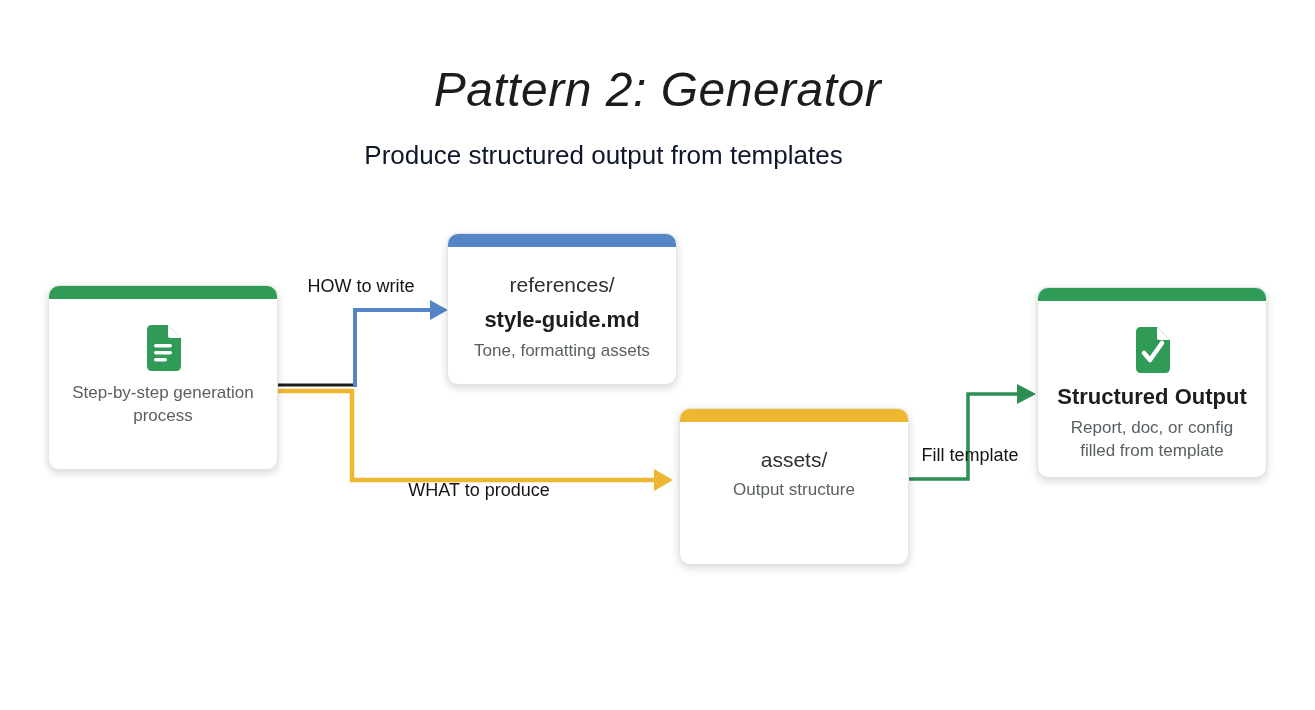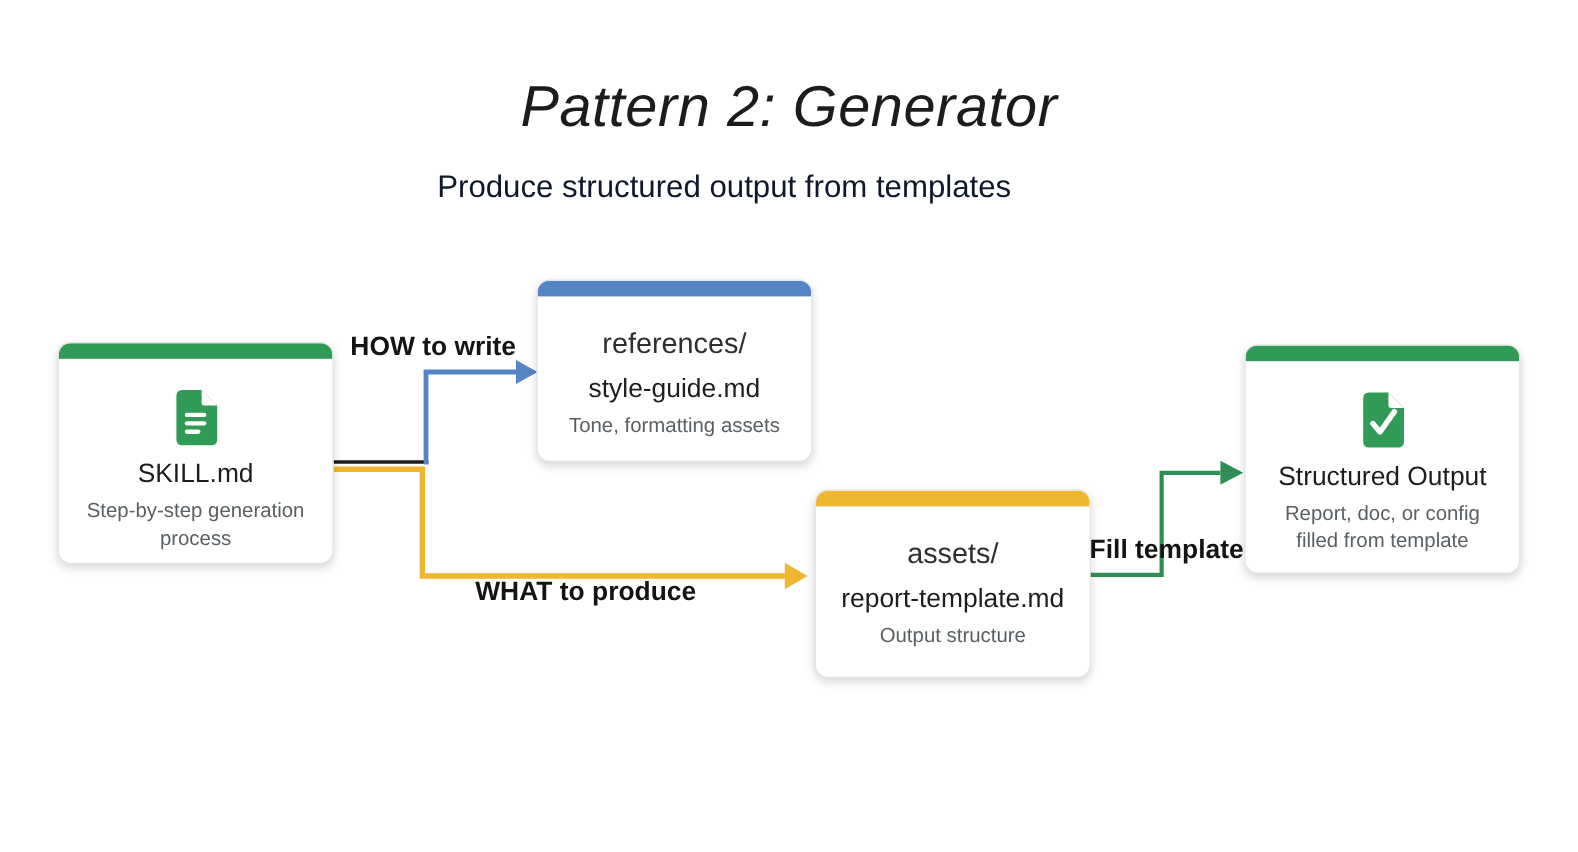--- a/index.html
+++ b/index.html
@@ -39,41 +39,41 @@
     box-shadow:0 3px 8px rgba(0,0,0,0.16);
     overflow:hidden;
     text-align:center;
   }
   .accent-bar{height:13px;width:100%;}
   .accent-green{background:var(--green);}
   .accent-blue{background:var(--blue);}
   .accent-yellow{background:var(--yellow);}
   .node .icon{display:block;margin:25px auto 10px auto;width:40px;height:48px;}
   .node-path{
-    font-size:24px;font-weight:400;color:#2f2f2f;
+    font-size:21px;font-weight:400;color:#2f2f2f;
     margin-top:26px;
   }
   .node-title{
-    font-size:22px;font-weight:400;color:var(--ink);
+    font-size:22px;font-weight:700;color:var(--ink);
     margin-top:10px;
   }
   .node-title.solo{margin-top:2px;}
   .node-sub{
     font-size:17px;font-weight:400;color:var(--muted);
     margin-top:7px;line-height:1.35;
     padding:0 16px;
   }
   #node-skill{left:48px;top:285px;width:230px;height:185px;}
   #node-references{left:447px;top:233px;width:230px;height:152px;}
   #node-assets{left:679px;top:408px;width:230px;height:157px;}
   #node-output{left:1037px;top:287px;width:230px;height:191px;}
   .edges{position:absolute;left:0;top:0;}
   .edge-label{
     position:absolute;
-    font-size:22px;color:#141414;font-weight:700;
+    font-size:18px;color:#141414;font-weight:400;
     text-align:center;white-space:nowrap;
   }
   #label-how{left:288px;top:276px;width:146px;}
   #label-what{left:396px;top:480px;width:166px;}
   #label-fill{left:908px;top:445px;width:124px;}
 </style>
 </head>
 <body>
 
 <div class="canvas">
@@ -109,35 +109,33 @@
     <div class="accent-bar accent-green"></div>
     <span class="icon">
       <svg width="40" height="48" viewBox="0 0 40 48">
         <path d="M9 1 H25 L38 14 V42 Q38 47 33 47 H9 Q4 47 4 42 V6 Q4 1 9 1 Z" fill="#2f9b56"></path>
         <path d="M25 1 L38 14 H27 Q25 14 25 12 Z" fill="#ffffff"></path>
         <rect x="11" y="20" width="18" height="3.6" rx="1.8" fill="#ffffff"></rect>
         <rect x="11" y="27" width="18" height="3.6" rx="1.8" fill="#ffffff"></rect>
         <rect x="11" y="34" width="13" height="3.6" rx="1.8" fill="#ffffff"></rect>
       </svg>
     </span>
-    <div class="node-title solo">SKILL.md</div>
     <div class="node-sub">Step-by-step generation process</div>
   </div>
 
   <div class="node" id="node-references">
     <div class="accent-bar accent-blue"></div>
     <div class="node-path">references/</div>
     <div class="node-title">style-guide.md</div>
     <div class="node-sub">Tone, formatting assets</div>
   </div>
 
   <div class="node" id="node-assets">
     <div class="accent-bar accent-yellow"></div>
     <div class="node-path">assets/</div>
-    <div class="node-title">report-template.md</div>
     <div class="node-sub">Output structure</div>
   </div>
 
   <div class="node" id="node-output">
     <div class="accent-bar accent-green"></div>
     <span class="icon">
       <svg width="40" height="48" viewBox="0 0 40 48">
         <path d="M9 1 H25 L38 14 V42 Q38 47 33 47 H9 Q4 47 4 42 V6 Q4 1 9 1 Z" fill="#2f9b56"></path>
         <path d="M25 1 L38 14 H27 Q25 14 25 12 Z" fill="#ffffff"></path>
         <path d="M12 27 L18 34 L30 17" fill="none" stroke="#ffffff" stroke-width="4.5" stroke-linecap="round" stroke-linejoin="round"></path>

